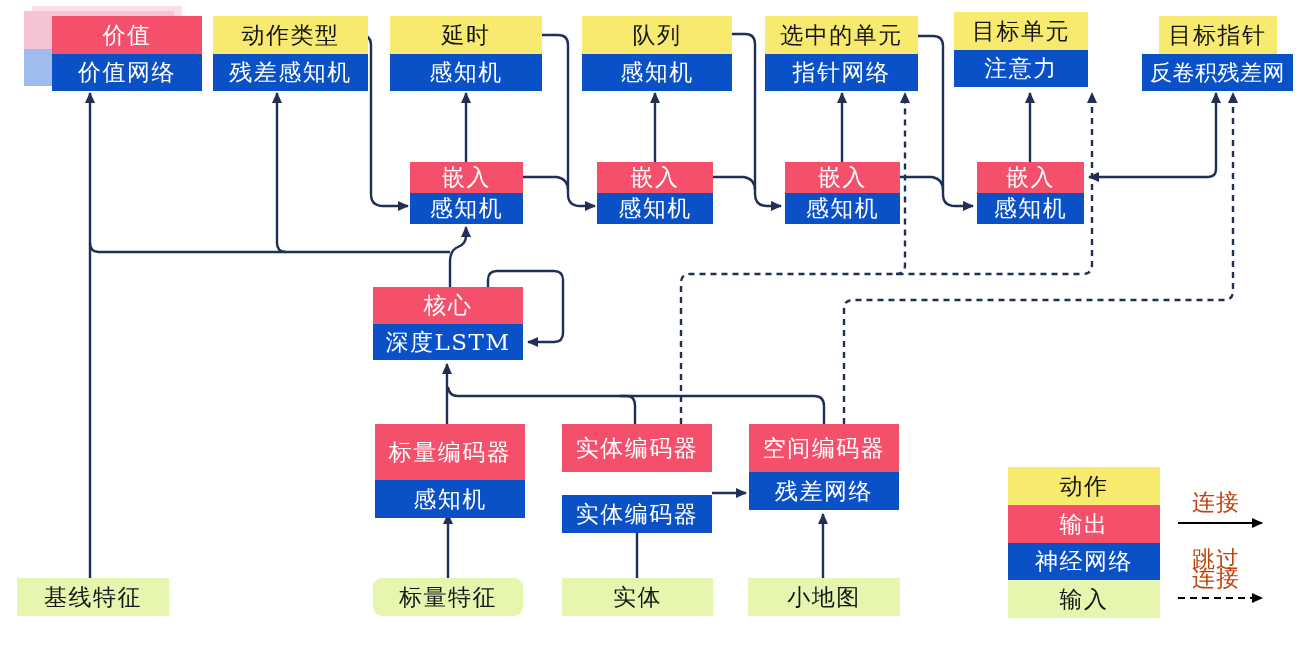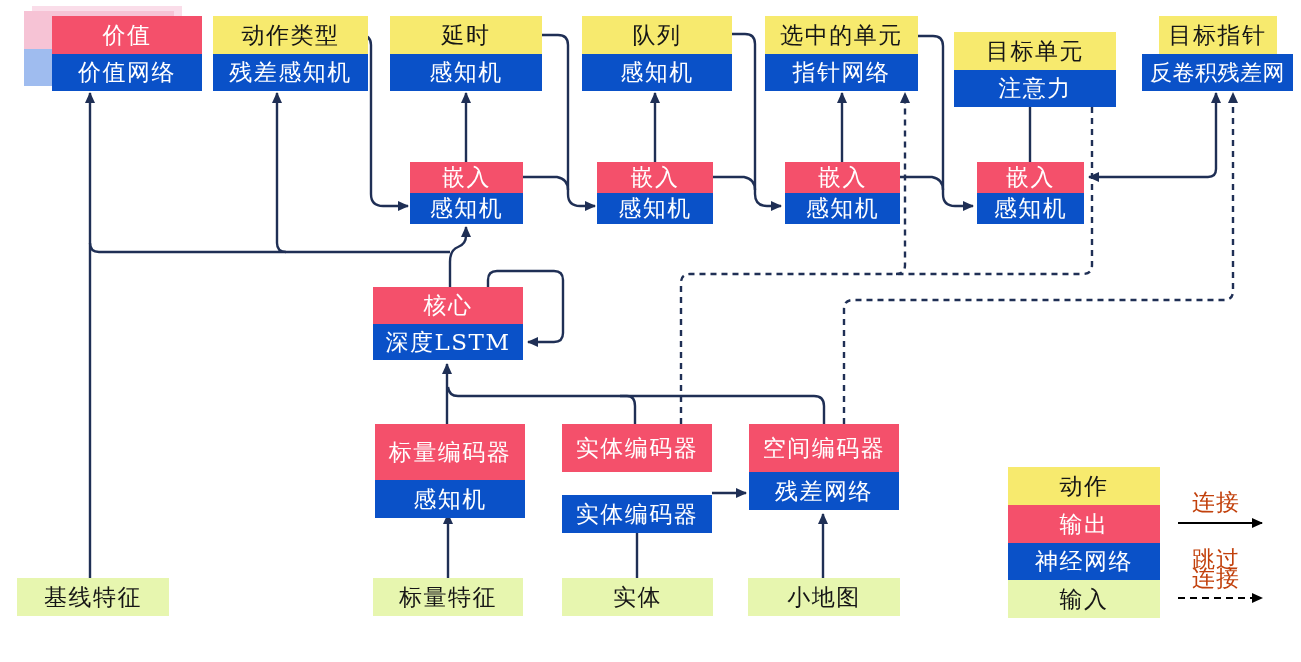--- a/index.html
+++ b/index.html
@@ -118,21 +118,21 @@
   <div class="node" style="left:582px;top:16px;width:150px;">
     <div class="band yellow" style="height:38px;">队列</div>
     <div class="band blue" style="height:37px;">感知机</div>
   </div>
 
   <div class="node" style="left:765px;top:16px;width:153px;">
     <div class="band yellow" style="height:38px;">选中的单元</div>
     <div class="band blue" style="height:37px;">指针网络</div>
   </div>
 
-  <div class="node" style="left:954px;top:32px;width:162px;">
+  <div class="node" style="left:954px;top:12px;width:134px;">
     <div class="band yellow" style="height:38px;">目标单元</div>
     <div class="band blue" style="height:37px;">注意力</div>
   </div>
 
   <div class="node" style="left:1142px;top:16px;width:151px;align-items:center;">
     <div class="band yellow" style="height:38px;width:118px;">目标指针</div>
     <div class="band blue tight" style="height:37px;width:151px;">反卷积残差网</div>
   </div>
 
   <div class="node" style="left:410px;top:162px;width:113px;">
@@ -167,21 +167,21 @@
   </div>
   <div class="node" style="left:749px;top:424px;width:150px;">
     <div class="band red" style="height:48px;">空间编码器</div>
     <div class="band blue" style="height:38px;">残差网络</div>
   </div>
 
   <div class="node" style="left:17px;top:578px;width:152px;">
     <div class="band green" style="height:38px;">基线特征</div>
   </div>
   <div class="node" style="left:373px;top:578px;width:150px;">
-    <div class="band green" style="height:38px;">标量特征</div>
+    <div class="band green" style="height:38px;border-radius:9px;">标量特征</div>
   </div>
   <div class="node" style="left:562px;top:578px;width:151px;">
     <div class="band green" style="height:38px;">实体</div>
   </div>
   <div class="node" style="left:748px;top:578px;width:152px;">
     <div class="band green" style="height:38px;">小地图</div>
   </div>
 
   <div class="node" style="left:1008px;top:467px;width:152px;">
     <div class="band yellow" style="height:38px;">动作</div>

